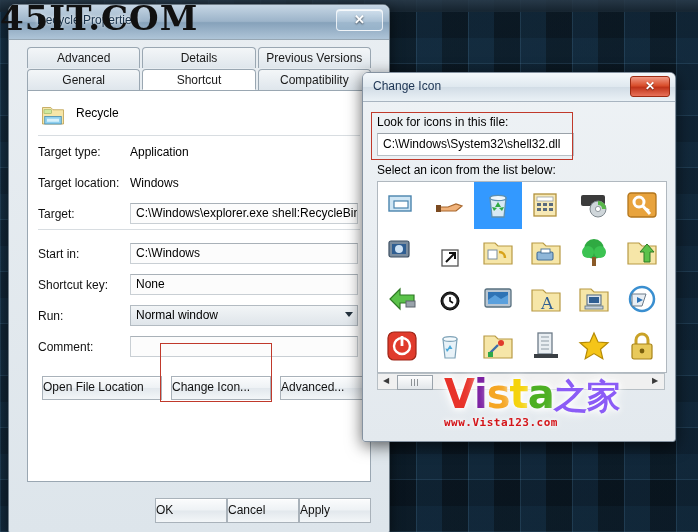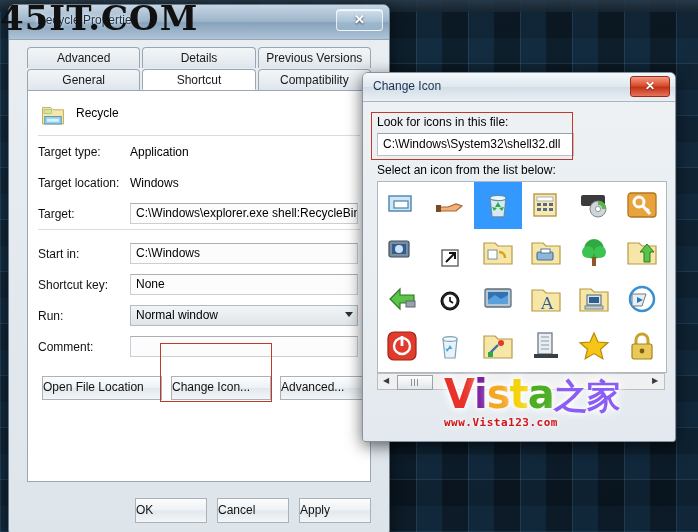--- a/index.html
+++ b/index.html
@@ -85,21 +85,21 @@
     border-left:4px solid transparent;border-right:4px solid transparent;border-top:5px solid #23313d;
   }
   .btnrow{display:flex;gap:9px;padding:14px 0 0 14px;}
   .btn{
     height:22px;line-height:21px;font-size:12px;
     background:linear-gradient(180deg,#fbfcfd 0%,#eef2f5 48%,#e2e8ed 52%,#f3f6f8 100%);
     border:1px solid #a9b2ba;border-radius:0;color:#111;
     box-shadow:inset 0 1px 0 #fff;
   }
   #btn-open{width:118px;}#btn-change{width:98px;}#btn-adv{width:88px;}
-  #props-footer{position:absolute;left:0;bottom:10px;width:380px;display:flex;justify-content:flex-end;gap:10px;padding-right:18px;box-sizing:border-box;}
+  #props-footer{position:absolute;left:0;bottom:10px;width:380px;display:flex;justify-content:flex-end;padding-right:18px;box-sizing:border-box;}
   #props-footer .btn{width:70px;height:23px;line-height:22px;}
   
   .redbox{position:absolute;border:1px solid #c0392b;pointer-events:none;z-index:40;}
   
   .ic-folder-recycle{position:absolute;left:12px;top:12px;width:26px;height:24px;}
   
   #chicon{
     left:362px;top:72px;width:312px;height:368px;
     background:linear-gradient(180deg,#eef2f5,#e3e9ee);
     border:1px solid #8592a0;border-radius:6px 6px 3px 3px;

